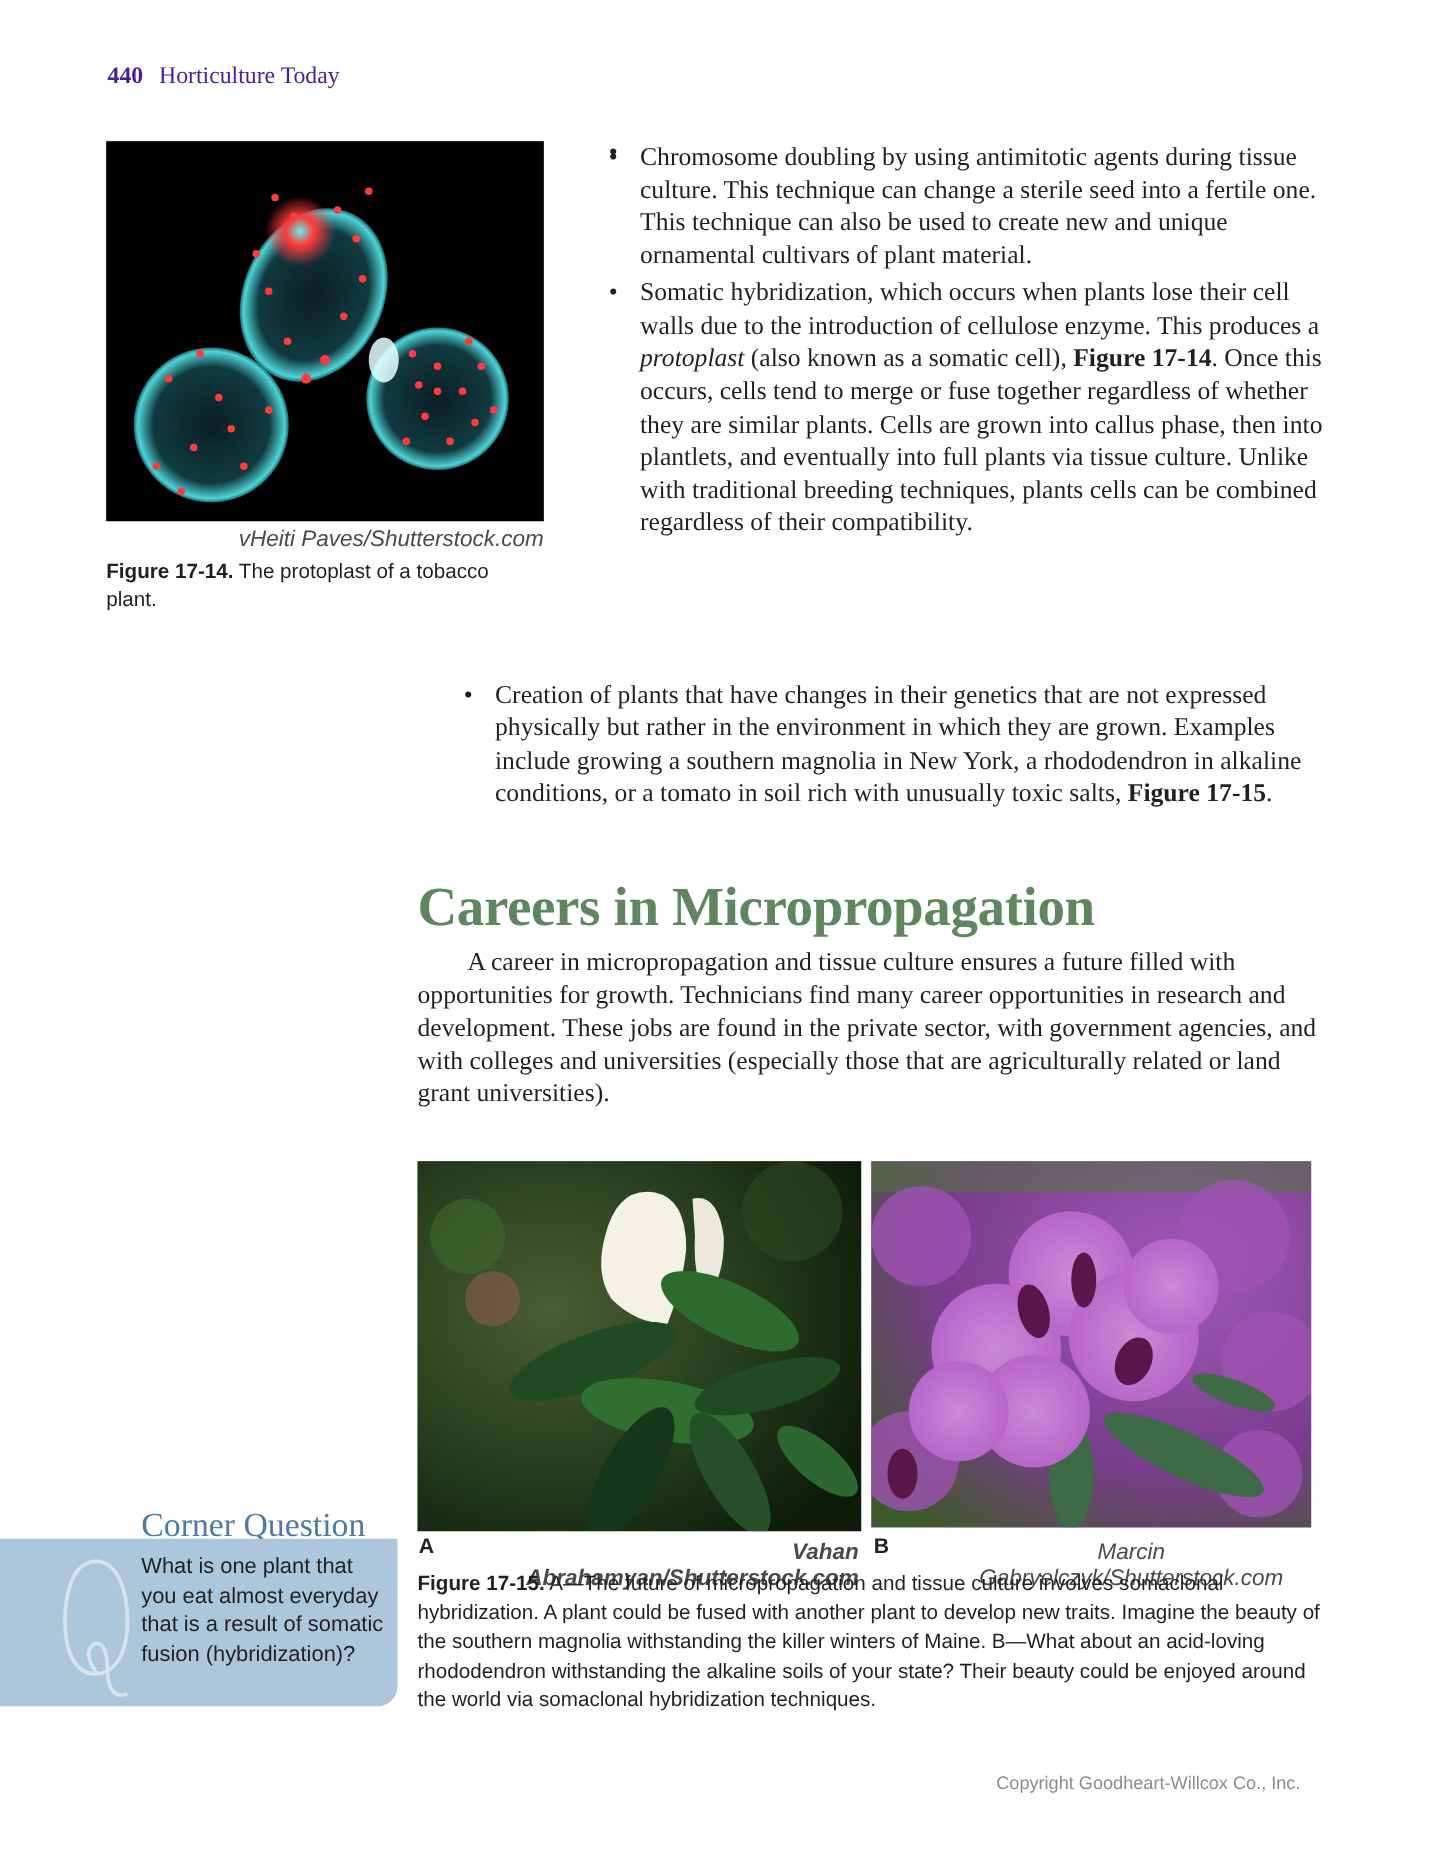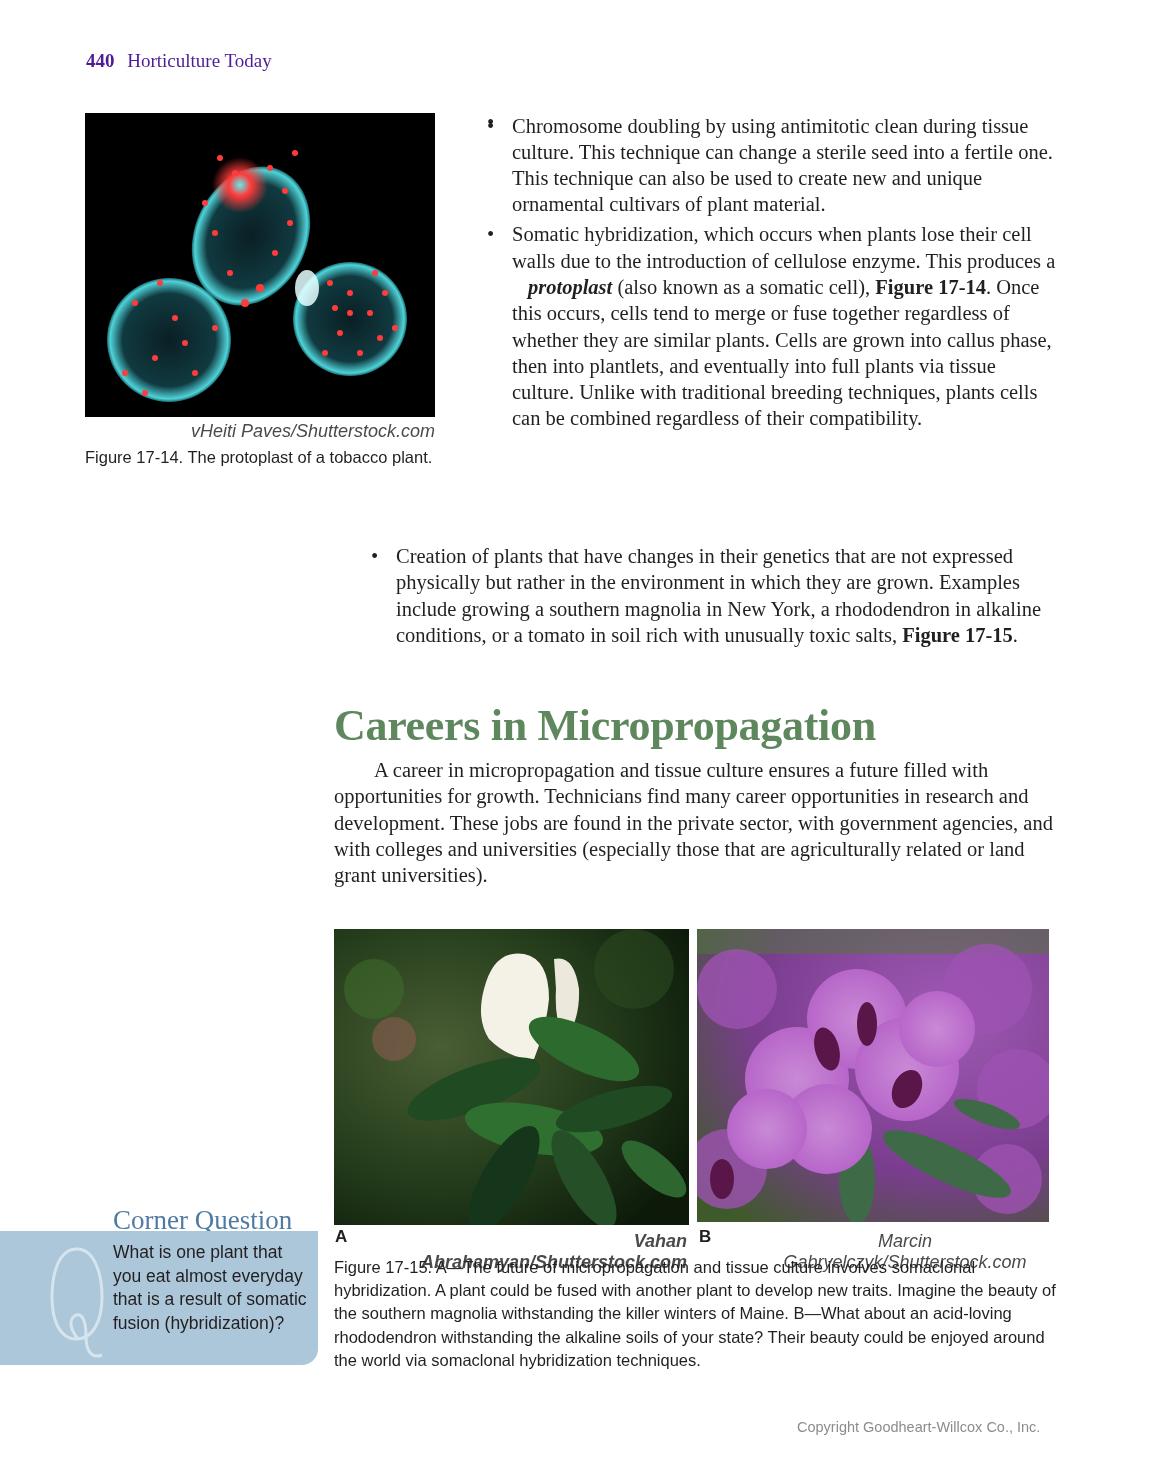--- a/index.html
+++ b/index.html
@@ -7,30 +7,30 @@
   body { position: relative; font-family: "Liberation Serif", "DejaVu Serif", serif; color: #231f20; }
 
   .running-head { position: absolute; left: 86px; top: 49px; font-size: 19px; line-height: 24px; color: #4c1d95; }
   .running-head .pg { font-weight: bold; margin-right: 8px; }
 
   
   .fig14-img { position: absolute; left: 85px; top: 113px; width: 350px; height: 304px; background: #000; overflow: hidden; }
   .credit { font-family: "Liberation Sans", "DejaVu Sans", sans-serif; font-style: italic; font-size: 18px; color: #4a4a4a; }
   .fig14-credit { position: absolute; left: 85px; width: 350px; top: 421px; text-align: right; }
   .caption { font-family: "Liberation Sans", "DejaVu Sans", sans-serif; font-size: 16.5px; line-height: 23px; color: #231f20; }
-  .caption b { font-weight: normal; }
+  .caption b { font-weight: bold; }
   .fig14-caption { position: absolute; left: 85px; top: 446px; width: 350px; }
 
   
   .body-text { font-size: 20.5px; line-height: 26.3px; color: #231f20; }
   .bullets1 { position: absolute; left: 486px; top: 109px; width: 575px; }
   .bullets2 { position: absolute; left: 370px; top: 543px; width: 690px; }
   .bullet { position: relative; padding-left: 26px; margin-bottom: 3.6px; }
   .bullet .dot { position: absolute; left: 1px; top: 0; }
-  .bullet i { font-weight: bold; font-style: italic; margin-left: 16px; }
+  .bullet i { font-weight: normal; font-style: italic; }
 
   .section-title { position: absolute; left: 334px; top: 703px; font-size: 44px; font-weight: bold; color: #5e875e; line-height: 46px; letter-spacing: -0.3px; }
   .section-para { position: absolute; left: 334px; top: 757px; width: 720px; text-indent: 40px; }
 
   
   .photo-a { position: absolute; left: 334px; top: 929px; width: 355px; height: 296px; overflow: hidden; background: #1b2a14; }
   .photo-b { position: absolute; left: 697px; top: 929px; width: 352px; height: 293px; overflow: hidden; background: #8a4a9e; }
   .label-a, .label-b { position: absolute; font-family: "Liberation Sans", "DejaVu Sans", sans-serif; font-weight: bold; font-size: 17px; color: #231f20; top: 1227px; }
   .label-a { left: 335px; }
   .label-b { left: 699px; }
@@ -119,21 +119,21 @@
 <div class="caption fig14-caption">
   <b>Figure 17-14.</b><span> The protoplast of a tobacco plant.</span>
 </div>
 
 <div class="bullets1 body-text">
   <div class="bullet">
     <span class="dot">•</span>
   </div>
   <div class="bullet">
     <span class="dot">•</span>
-    <span>Chromosome doubling by using antimitotic clean during tissue culture. This technique can change a sterile seed into a fertile one. This technique can also be used to create new and unique ornamental cultivars of plant material.</span>
+    <span>Chromosome doubling by using antimitotic agents during tissue culture. This technique can change a sterile seed into a fertile one. This technique can also be used to create new and unique ornamental cultivars of plant material.</span>
   </div>
   <div class="bullet">
     <span class="dot">•</span>
     <span><span>Somatic hybridization, which occurs when plants lose their cell walls due to the introduction of cellulose enzyme. This produces a </span><i>protoplast</i><span> (also known as a somatic cell), </span><b>Figure 17-14</b><span>. Once this occurs, cells tend to merge or fuse together regardless of whether they are similar plants. Cells are grown into callus phase, then into plantlets, and eventually into full plants via tissue culture. Unlike with traditional breeding techniques, plants cells can be combined regardless of their compatibility.</span></span>
   </div>
 </div>
 
 <div class="bullets2 body-text">
   <div class="bullet">
     <span class="dot">•</span>

